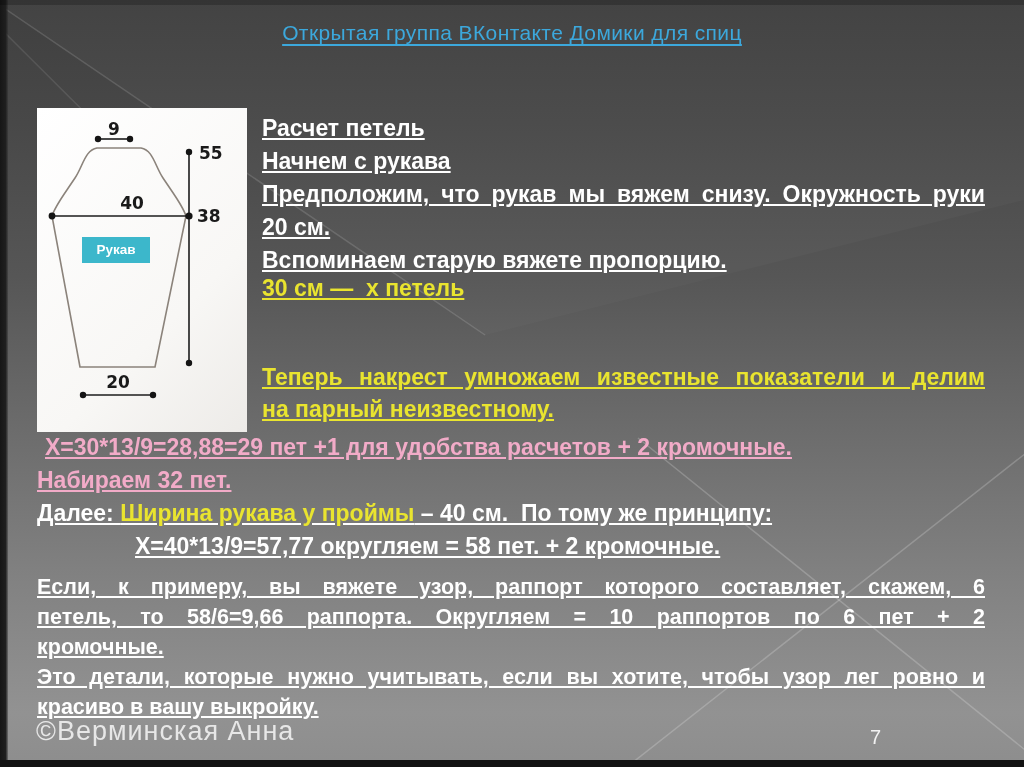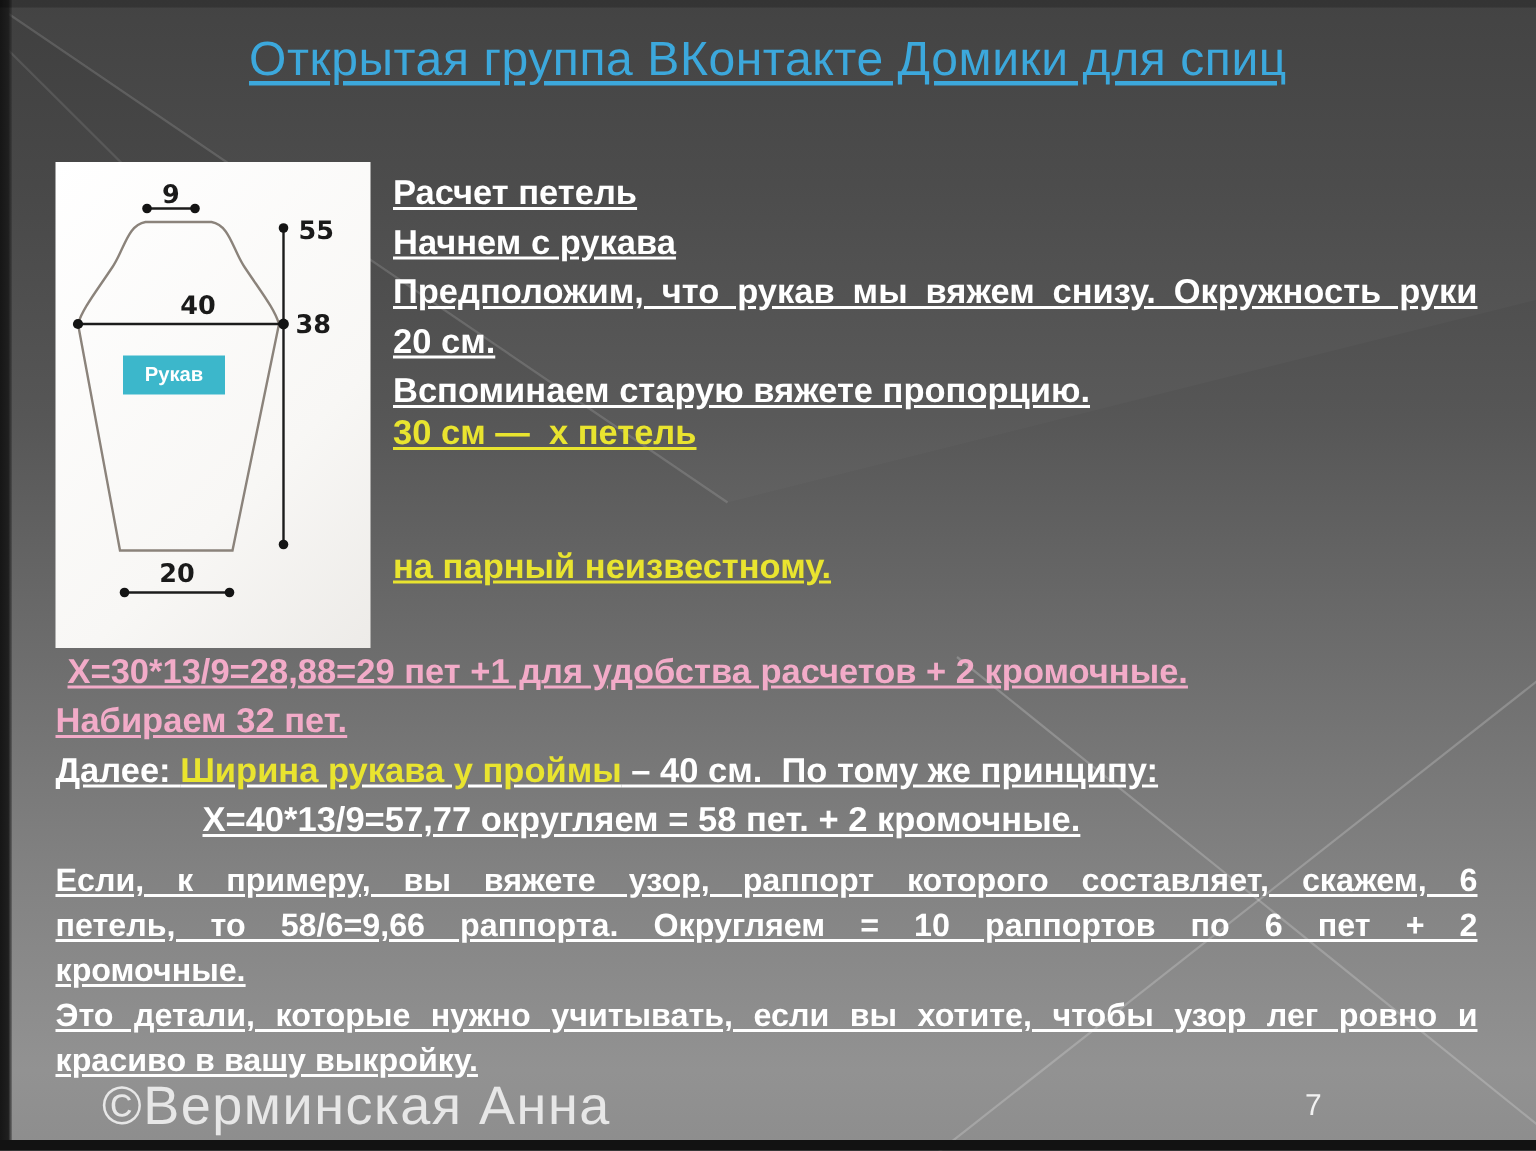--- a/index.html
+++ b/index.html
@@ -8,21 +8,21 @@
     font-family:"Liberation Sans",sans-serif;
     background:linear-gradient(180deg,#3f3f3f 0%,#484848 16%,#565656 36%,#6c6c6c 56%,#828282 76%,#929292 93%,#8d8d8d 100%);
   }
   .bg-lines{position:absolute;left:0;top:0;width:1024px;height:767px;}
   .edge-left{position:absolute;left:0;top:0;width:8px;height:767px;
     background:linear-gradient(90deg,#161616 0%,#1f1f1f 70%,rgba(40,40,40,.3) 100%);}
   .edge-bottom{position:absolute;left:0;bottom:0;width:1024px;height:7px;background:#121212;}
   .edge-top{position:absolute;left:0;top:0;width:1024px;height:5px;background:rgba(0,0,0,.22);}
   .title{
     position:absolute;left:0;top:21px;width:1024px;text-align:center;
-    font-size:32px;letter-spacing:.4px;color:var(--title_blue);
+    font-size:21px;letter-spacing:.4px;color:var(--title_blue);
     text-decoration:underline;text-underline-offset:4px;cursor:pointer;
   }
   .diagram{
     position:absolute;left:37px;top:108px;width:210px;height:324px;
     background:linear-gradient(135deg,#ffffff 0%,#f8f7f5 65%,#edebe8 100%);
   }
   .diagram svg{display:block;}
   .outline{fill:none;stroke:#8b837b;stroke-width:1.6;}
   .dim-line{stroke:#1c1c1c;stroke-width:1.6;}
   .dim-dot{fill:#141414;}
@@ -36,21 +36,21 @@
   .b-rule{left:262px;top:361px;width:723px;font-size:23px;line-height:32px;color:var(--yellow);}
   .b-calc{left:37px;top:431px;width:948px;font-size:23px;line-height:33px;}
   .b-outro{left:37px;top:572px;width:948px;font-size:21.5px;line-height:30px;}
   .jl{text-align:justify;text-align-last:justify;}
   .pre{white-space:pre-wrap;}
   .pink{color:var(--pink);}
   .hl-yellow{color:var(--yellow);}
   .ind-sm{padding-left:8px;}
   .ind-lg{padding-left:98px;}
   .credit{
-    position:absolute;left:68px;top:716px;font-size:36px;letter-spacing:1px;
+    position:absolute;left:36px;top:716px;font-size:27px;letter-spacing:1px;
     color:rgba(250,250,250,.82);
   }
   .page-num{position:absolute;left:870px;top:726px;font-size:20px;color:rgba(255,255,255,.88);}
 </style>
 </head>
 <body>
 
 <div class="slide">
 
   <svg class="bg-lines" viewBox="0 0 1024 767">
@@ -102,20 +102,21 @@
     <div class="jl">Предположим, что рукав мы вяжем снизу. Окружность руки</div>
     <div>20 см.</div>
     <div>Вспоминаем старую вяжете пропорцию.</div>
   </div>
 
   <div class="block b-prop">
     <div class="pre">30 см —  х петель</div>
   </div>
 
   <div class="block b-rule">
+    <div class="jl">Теперь накрест умножаем известные показатели и делим</div>
     <div>на парный неизвестному.</div>
   </div>
 
   <div class="block b-calc">
     <div class="pink ind-sm">Х=30*13/9=28,88=29 пет +1 для удобства расчетов + 2 кромочные.</div>
     <div class="pink">Набираем 32 пет.</div>
     <div class="pre"><span>Далее: </span><span class="hl-yellow">Ширина рукава у проймы</span><span> – 40 см.  По тому же принципу:</span></div>
     <div class="ind-lg">Х=40*13/9=57,77 округляем = 58 пет. + 2 кромочные.</div>
   </div>
 

